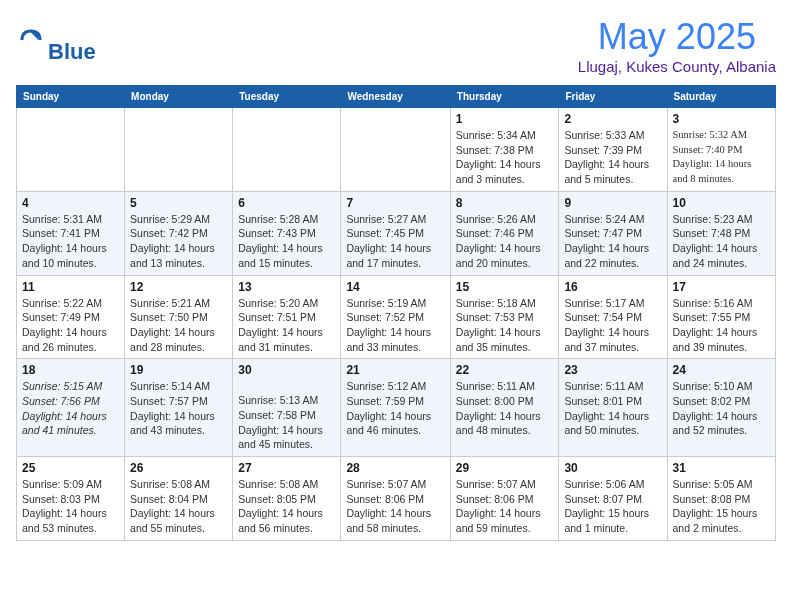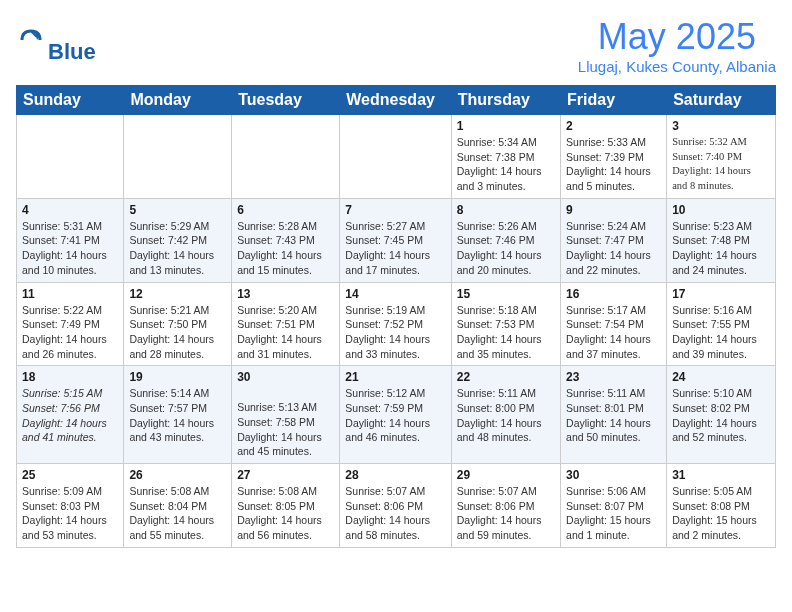--- a/index.html
+++ b/index.html
@@ -36,33 +36,33 @@
       text-align: right;
     }
     .month-title {
       font-size: 36px;
       font-weight: normal;
       color: #3b82f6;
       text-align: center;
     }
     .subtitle {
       font-size: 15px;
-      color: #3b82f6;
+      color: #4c1d95;
     }
     table {
       width: 100%;
       border-collapse: collapse;
       font-size: 11px;
     }
     thead tr th {
       background: #1a5fa8;
       color: #fff;
       text-align: left;
       padding: 5px 6px;
-      font-size: 16px;
+      font-size: 10px;
       font-weight: bold;
       border: 1px solid #1a5fa8;
     }
     tbody tr td {
       border: 1px solid #ccc;
       vertical-align: top;
       padding: 4px 5px;
       width: 113px;
       height: 80px;
       background: #fff;

